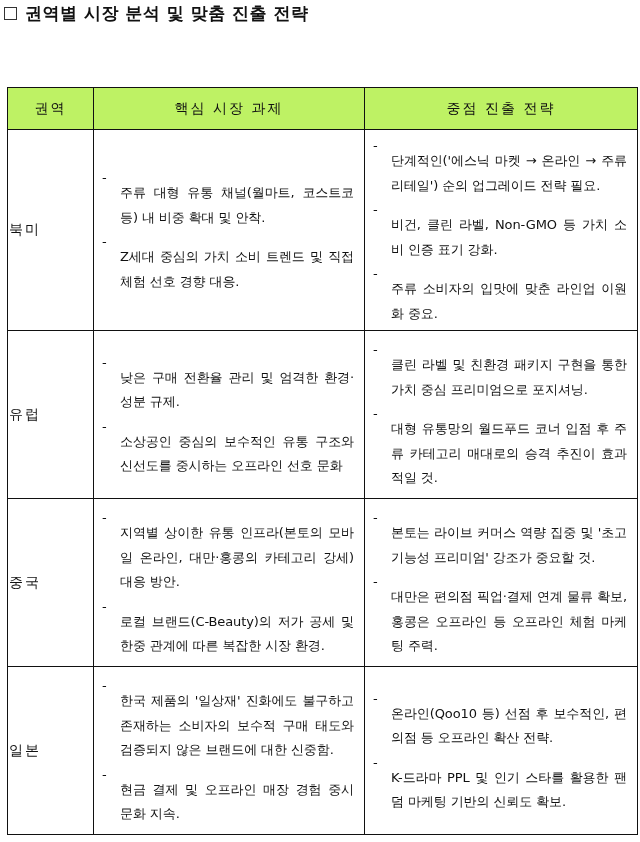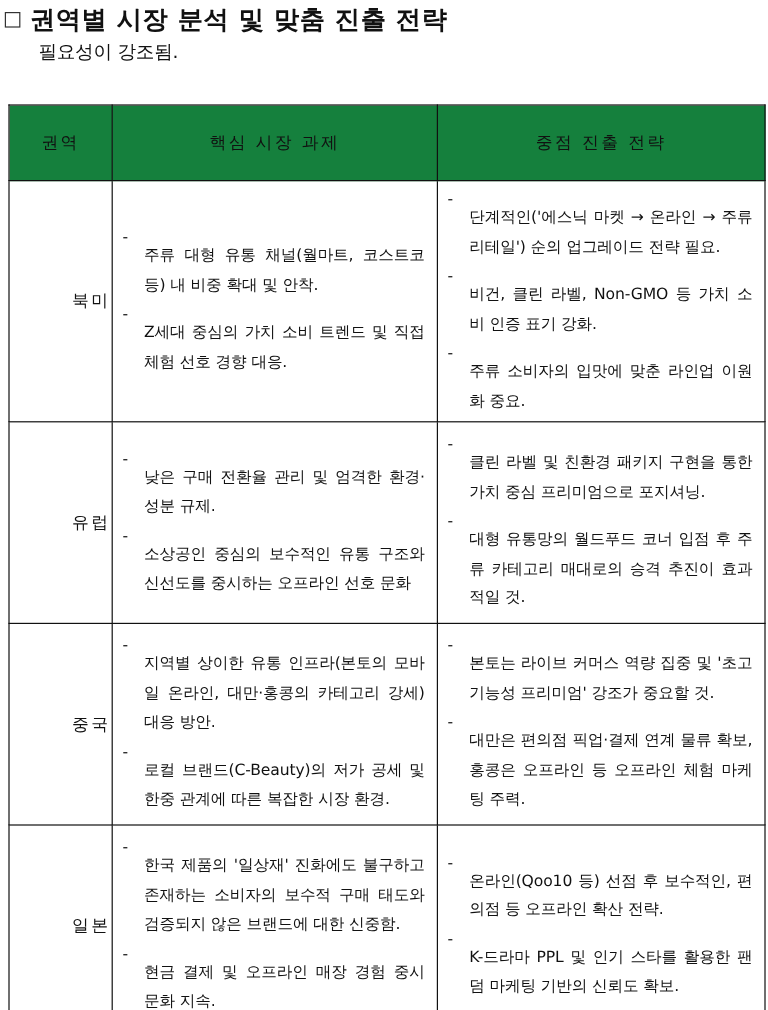--- a/index.html
+++ b/index.html
@@ -3,21 +3,21 @@
 <meta charset="utf-8">
 <style>
   html, body { margin: 0; padding: 0; background: #ffffff; }
   body {
     width: 640px; height: 842px; position: relative; overflow: hidden;
     font-family: "DejaVu Sans", "Liberation Sans", sans-serif;
     color: #111111;
   }
   .heading {
     position: absolute; left: 4px; top: 2px;
-    font-size: 21px; font-weight: bold; letter-spacing: 0.5px;
+    font-size: 17px; font-weight: bold; letter-spacing: 0.5px;
     display: flex; align-items: center; white-space: nowrap;
   }
   .checkbox {
     display: inline-block; width: 13px; height: 13px;
     border: 1.5px solid #333; margin-right: 8px; box-sizing: border-box;
     background: #fff;
   }
   .bullet-para {
     position: absolute; left: 10px; top: 30px; width: 630px;
     font-size: 15.5px; line-height: 26px; letter-spacing: -0.2px;
@@ -29,43 +29,42 @@
   table.main {
     position: absolute; left: 7px; top: 87px;
     width: 630px; border-collapse: collapse; table-layout: fixed;
     font-size: 13px; letter-spacing: -0.1px;
   }
   table.main th, table.main td {
     border: 1.5px solid #111;
     box-sizing: border-box;
   }
   table.main th {
-    background: #15803d; height: 63px; font-weight: normal;
+    background: #bef264; height: 42px; font-weight: normal;
     font-size: 14px; letter-spacing: 2px; text-align: center;
   }
-  td.region { text-align: right; font-size: 14px; letter-spacing: 2px; vertical-align: middle; }
+  td.region { text-align: left; font-size: 14px; letter-spacing: 2px; vertical-align: middle; }
   td.cell { vertical-align: middle; padding: 4px 10px 4px 8px; }
   .item { display: flex; line-height: 24.5px; text-align: justify; }
   .dash { flex: 0 0 18px; }
   .item-text { flex: 1; margin-top: 15px; }
   tr.r1 td { height: 193px; }
   tr.r2 td { height: 168px; }
   tr.r3 td { height: 168px; }
   tr.r4 td { height: 168px; }
 </style>
 </head>
 <body>
 
 <div class="heading">
   <span class="checkbox"></span>
   <span>권역별 시장 분석 및 맞춤 진출 전략</span>
 </div>
 
 <div class="bullet-para">
-  <div class="line2">필요성이 강조됨.</div>
 </div>
 
 <table class="main">
   <colgroup>
     <col style="width:86px">
     <col style="width:271px">
     <col style="width:273px">
   </colgroup>
   <thead>
     <tr>

